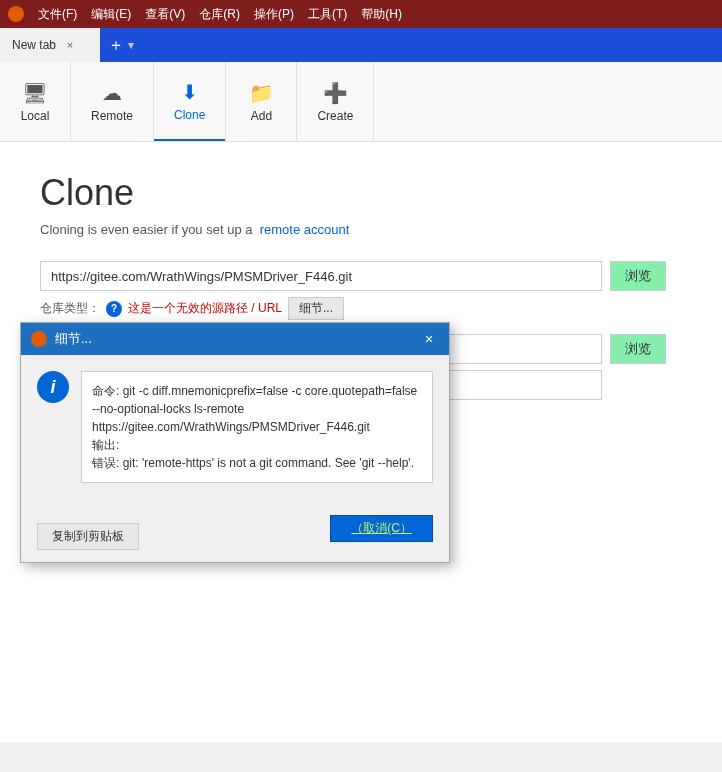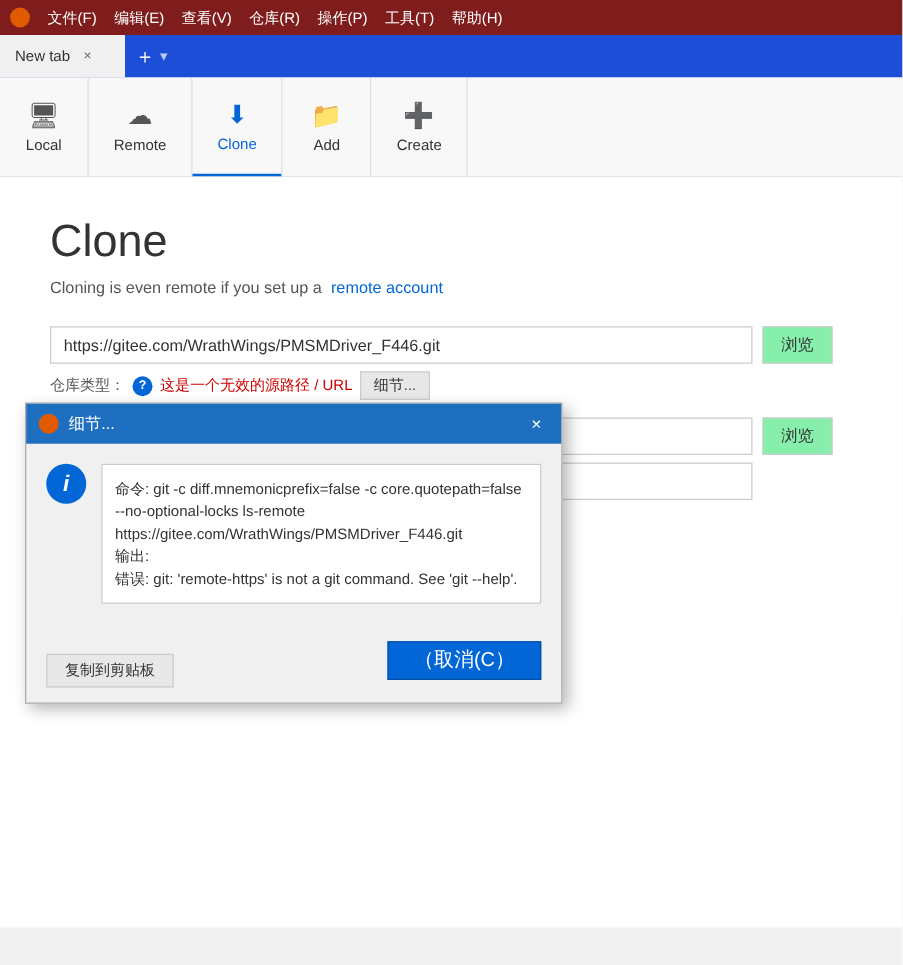--- a/index.html
+++ b/index.html
@@ -293,23 +293,24 @@
       padding: 4px 14px;
       font-size: 12px;
       cursor: pointer;
       color: #333;
       margin-top: 16px;
     }
     .cancel-btn {
       background: #0366d6;
       border: 1px solid #0050aa;
       padding: 4px 20px;
-      font-size: 16px;
-      cursor: pointer;
-      color: #ffffff;
+      font-size: 12px;
+      cursor: pointer;
+      color: #bef264;
+      text-decoration: underline;
     }
 
     .content-area {
       background: white;
       flex: 1;
       position: relative;
       min-height: 600px;
     }
   </style>
 </head>
@@ -369,21 +370,21 @@
       <span class="toolbar-icon">➕</span>
       <span>Create</span>
     </button>
   </div>
 </div>
 
 <div class="content-area">
   <div class="main-content">
     <h1 class="page-title">Clone</h1>
     <p class="subtitle">
-      <span>Cloning is even remote if you set up a</span>
+      <span>Cloning is even easier if you set up a</span>
       &nbsp;<a href="#">remote account</a>
     </p>
 
     <div class="input-row">
       <input class="text-input" type="text" value="https://gitee.com/WrathWings/PMSMDriver_F446.git" style="">
       <button class="browse-btn">浏览</button>
     </div>
 
     <div class="repo-type-row">
       <span>仓库类型：</span>

